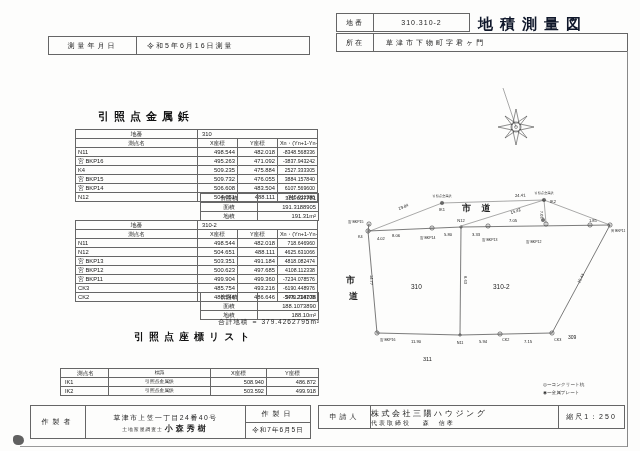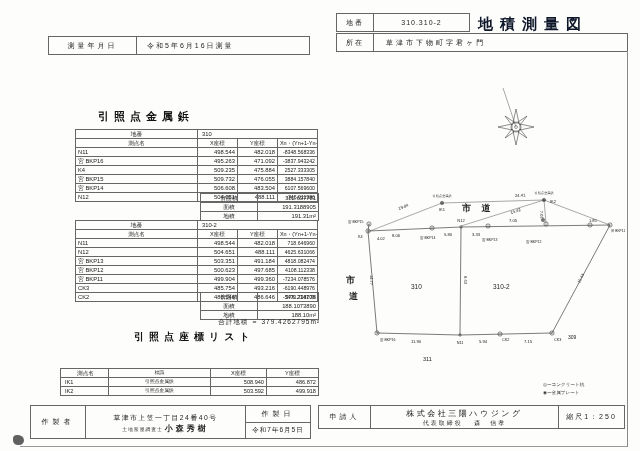--- a/index.html
+++ b/index.html
@@ -67,21 +67,21 @@
   .maker td.mid { width:160px; text-align:center; }
   .maker td.dlbl { width:65px; height:17px; text-align:center; letter-spacing:4px; }
   .maker td.dval { height:16px; text-align:center; font-size:6.5px; letter-spacing:1px; }
   .maker .addr { font-size:6.8px; letter-spacing:1.5px; display:block; margin-top:2px; }
   .maker .qual { font-size:4.8px; letter-spacing:1px; }
   .maker .nm { font-size:8px; letter-spacing:3px;font-weight:bold; }
 
   .applicant { left:318px; top:405px; width:307px; }
   .applicant td { font-size:7px; }
   .applicant td.who { width:52px; text-align:center; letter-spacing:3px; }
-  .applicant td.mid { width:188px; text-align:center; }
+  .applicant td.mid { width:188px; text-align:left; }
   .applicant td.scale { text-align:center; font-size:7px; letter-spacing:2px; }
   .applicant .co { font-size:8px; letter-spacing:2.5px; display:block; margin-top:2px; }
   .applicant .rep { font-size:6px; letter-spacing:2px; }
 
   .legend { left:543px; top:381px; font-size:4.6px; line-height:8px; color:#333; }
 
   .vrule { left:627px; top:51px; width:1px; height:396px; background:#888; }
   .hrule { left:20px; top:446px; width:607px; height:1px; background:#999; }
   .smudge { left:13px; top:435px; width:11px; height:10px; background:#3a3a3a; border-radius:40% 60% 50% 50%; opacity:.8; }
 

